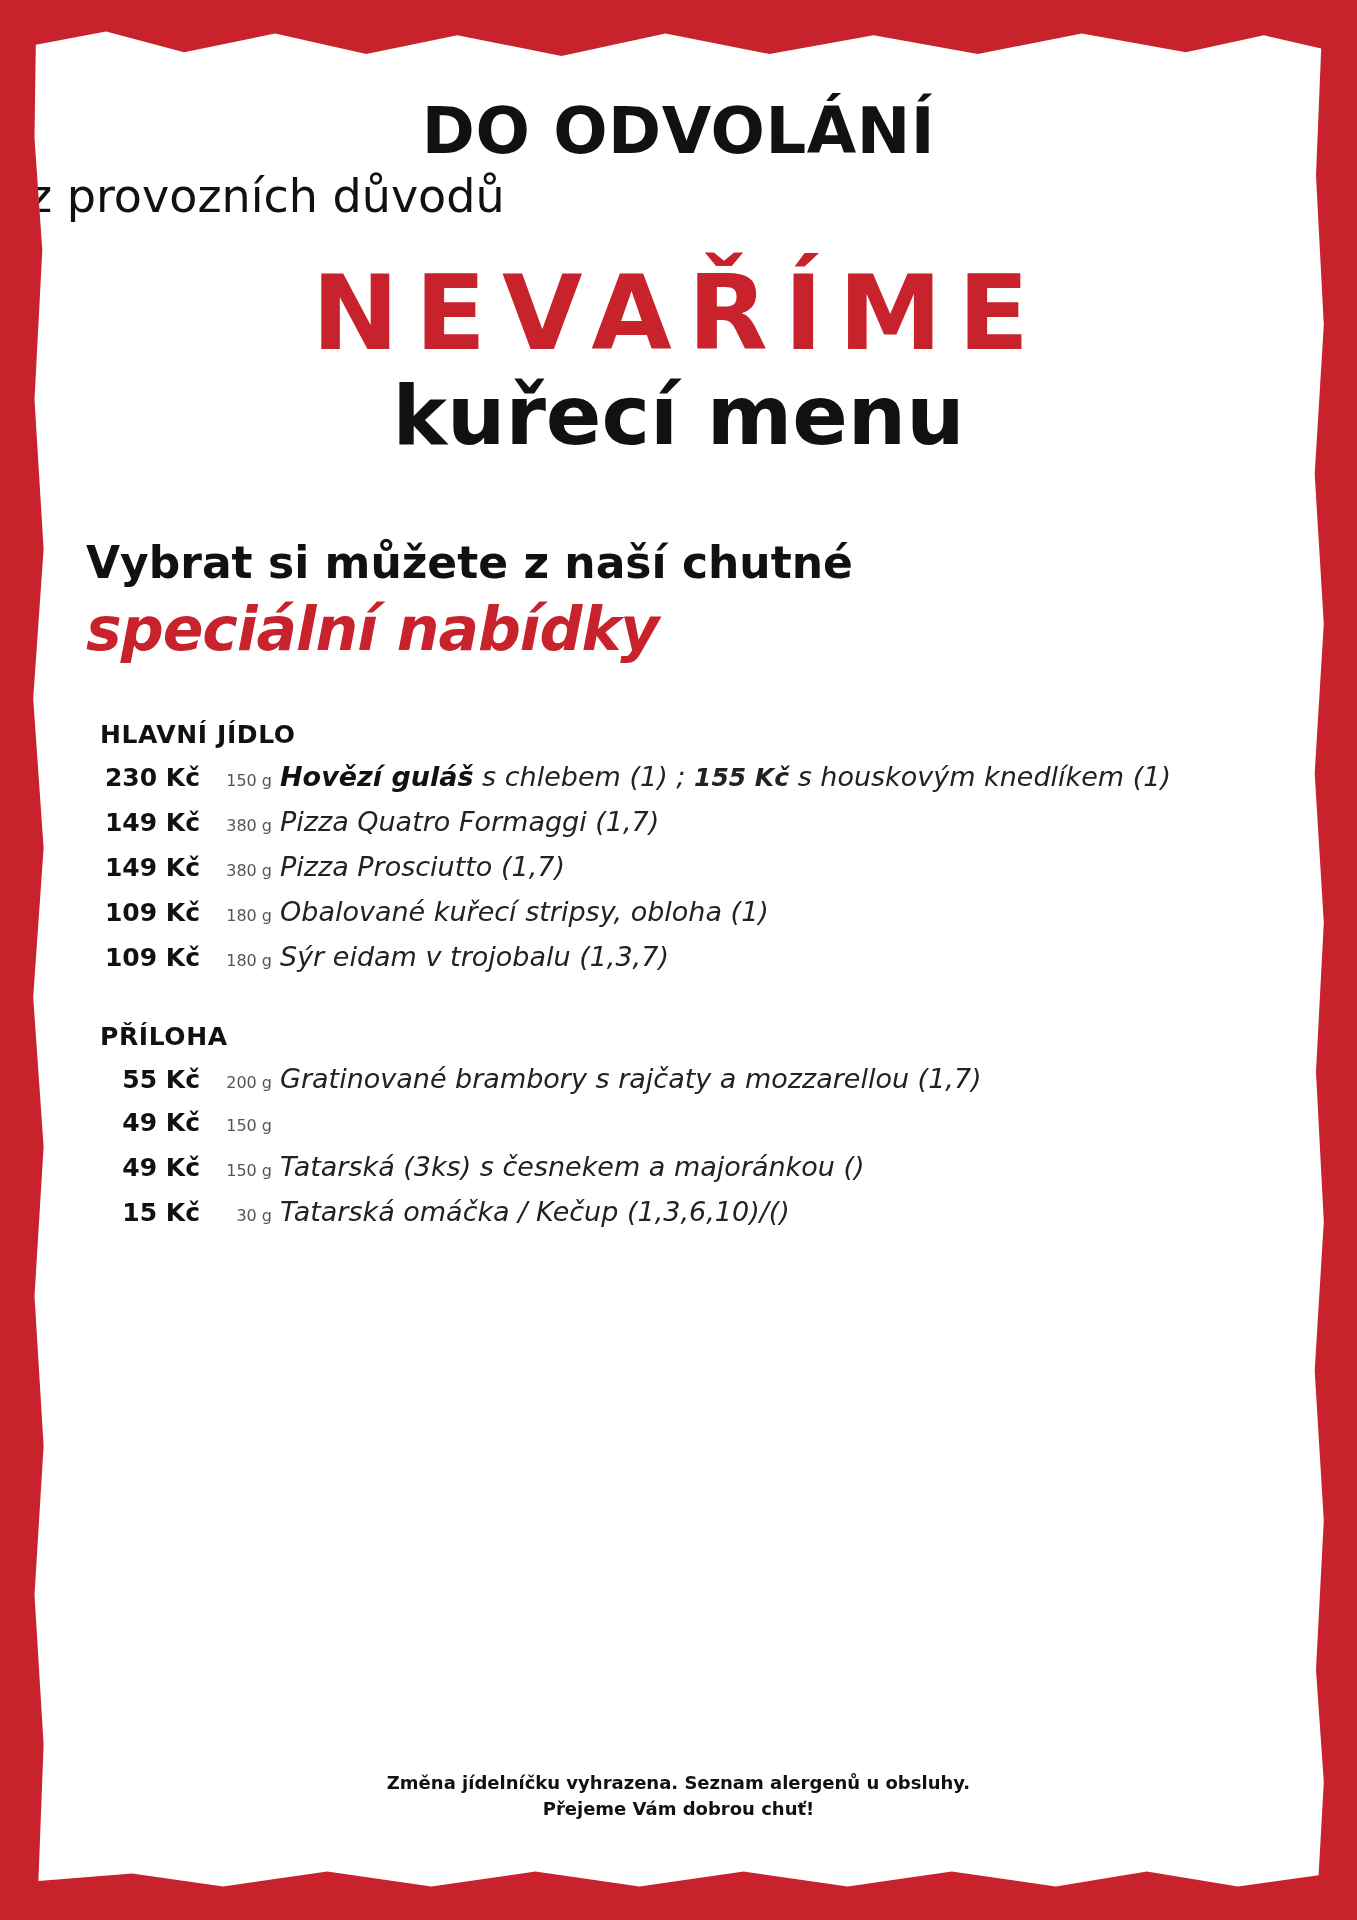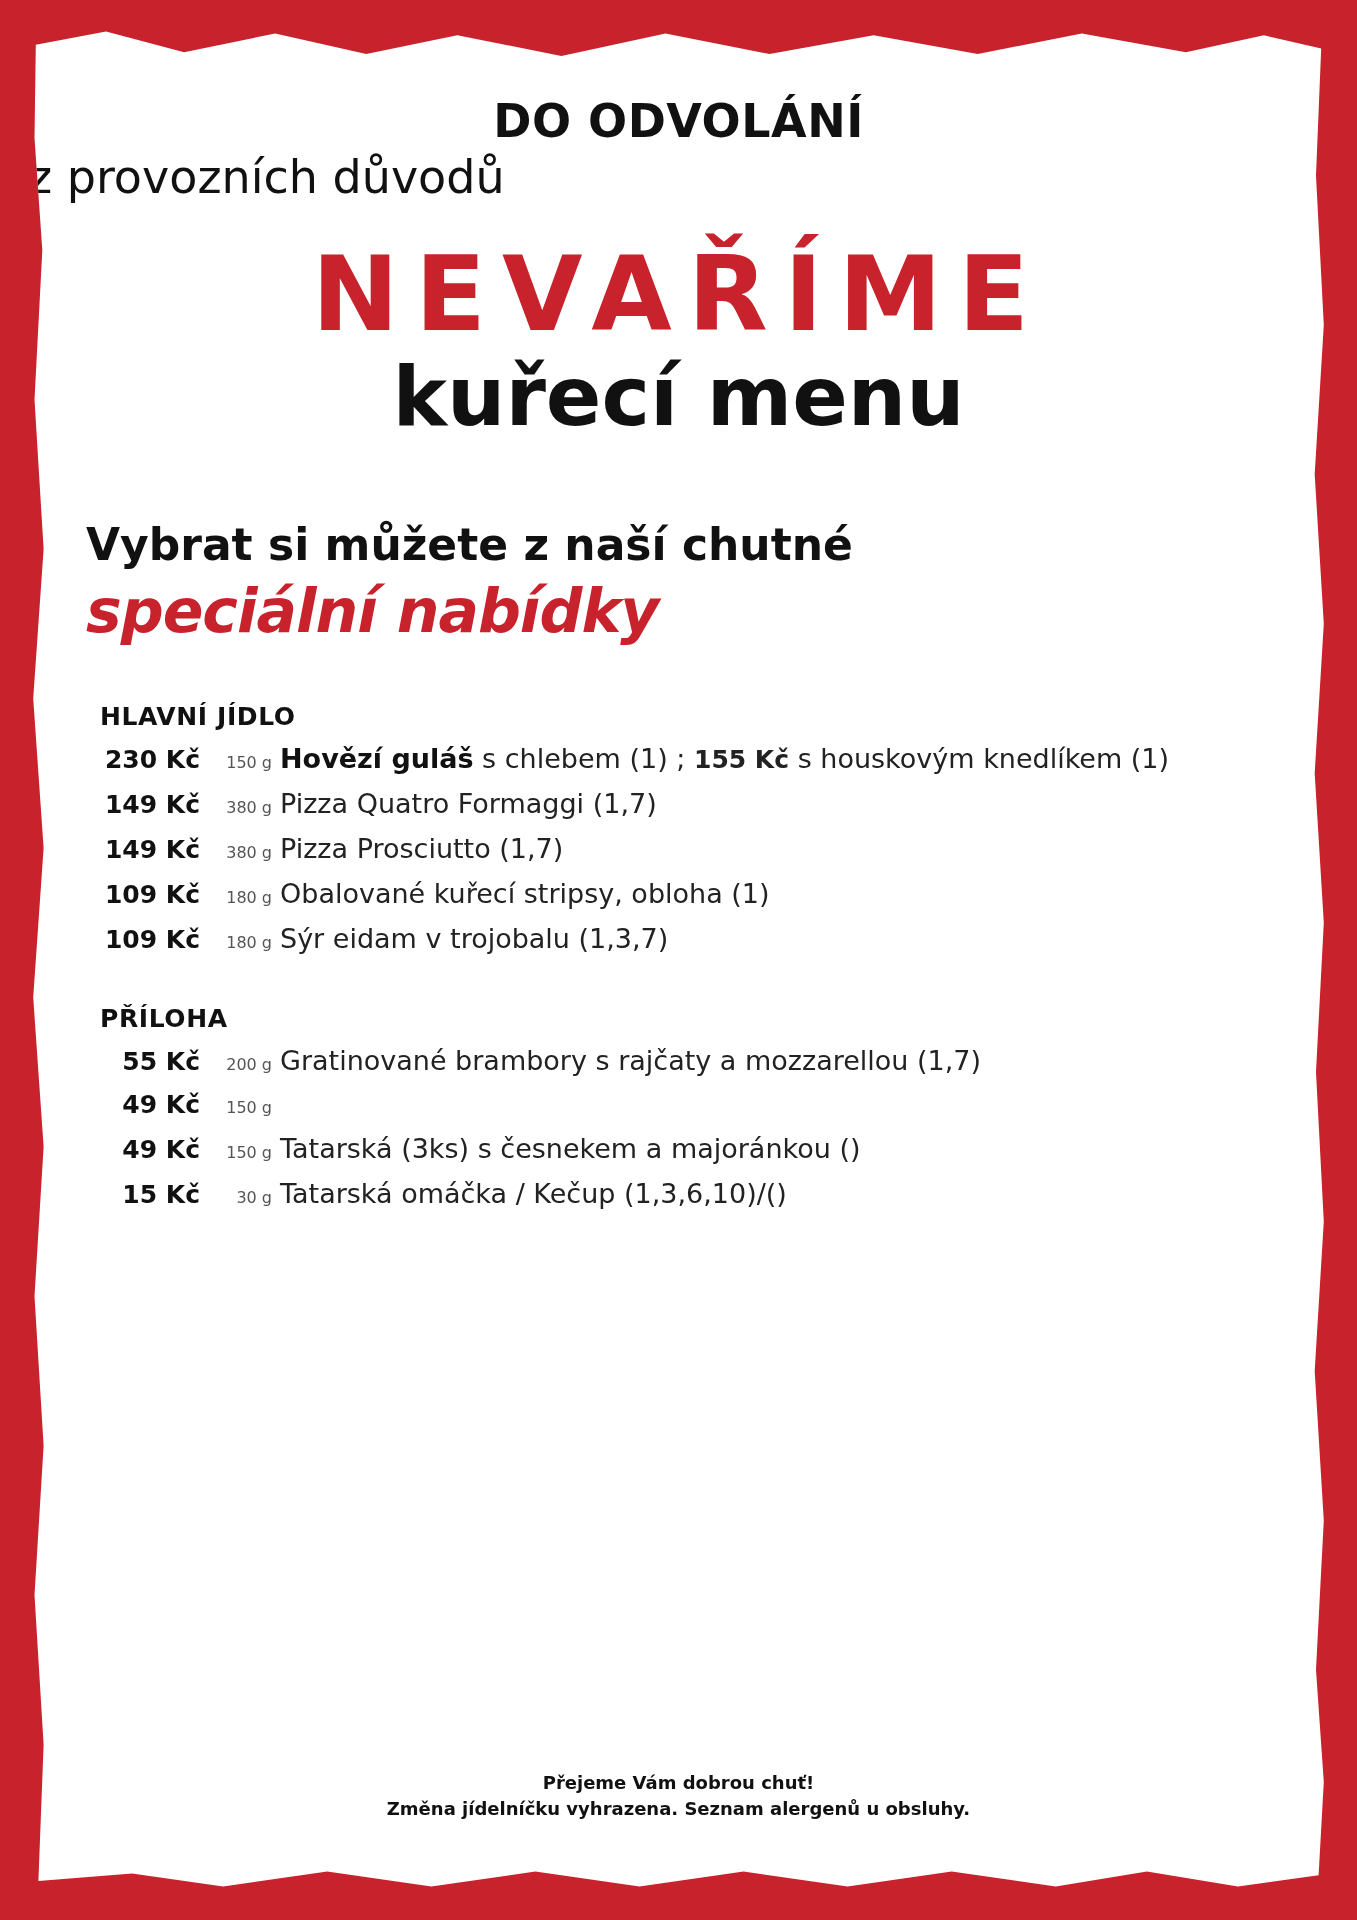--- a/index.html
+++ b/index.html
@@ -42,21 +42,21 @@
   .content {
     position: absolute;
     left: 0;
     top: 0;
     width: 1301px;
     height: 1868px;
   }
   .headline {
     text-align: center;
     font-weight: bold;
-    font-size: 46px;
+    font-size: 64px;
     letter-spacing: 0.5px;
     color: #111111;
     margin-top: 72px;
     line-height: 1.04;
   }
   .subhead {
     font-size: 46px;
     color: #111111;
     margin-top: 6px;
     line-height: 1.1;
@@ -129,20 +129,21 @@
     text-align: right;
     font-size: 16px;
     color: #555;
     padding-right: 8px;
     flex: none;
   }
   .desc {
     font-size: 27px;
     color: #222;
     white-space: nowrap;
+    font-style: italic;
   }
   .desc b {
     font-weight: bold;
     color: #111;
   }
   .desc .inline-price {
     font-weight: bold;
     font-size: 25px;
   }
   .footer {
@@ -227,19 +228,19 @@
         </div>
 
         <div class="row">
           <div class="price">15 Kč</div>
           <div class="weight">30 g</div>
           <div class="desc">Tatarská omáčka / Kečup (1,3,6,10)/()</div>
         </div>
       </div>
 
       <div class="footer">
+        <div>Změna jídelníčku vyhrazena. Seznam alergenů u obsluhy.</div>
         <div>Přejeme Vám dobrou chuť!</div>
-        <div>Změna jídelníčku vyhrazena. Seznam alergenů u obsluhy.</div>
       </div>
 
     </div>
   </div>
 </div>
 
 </body></html>

